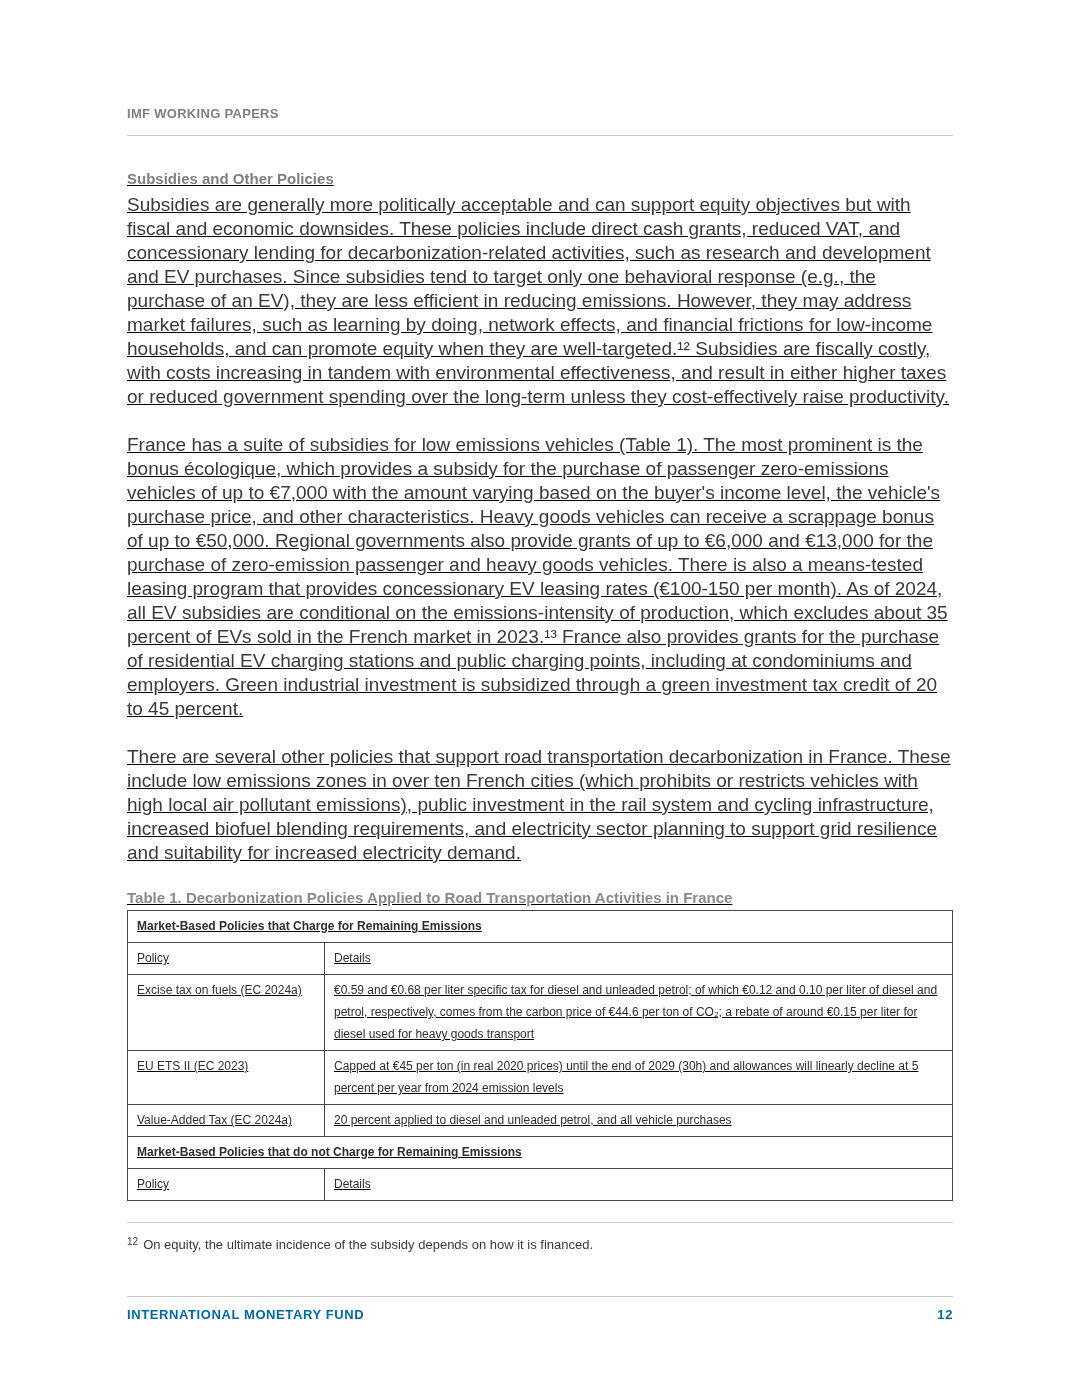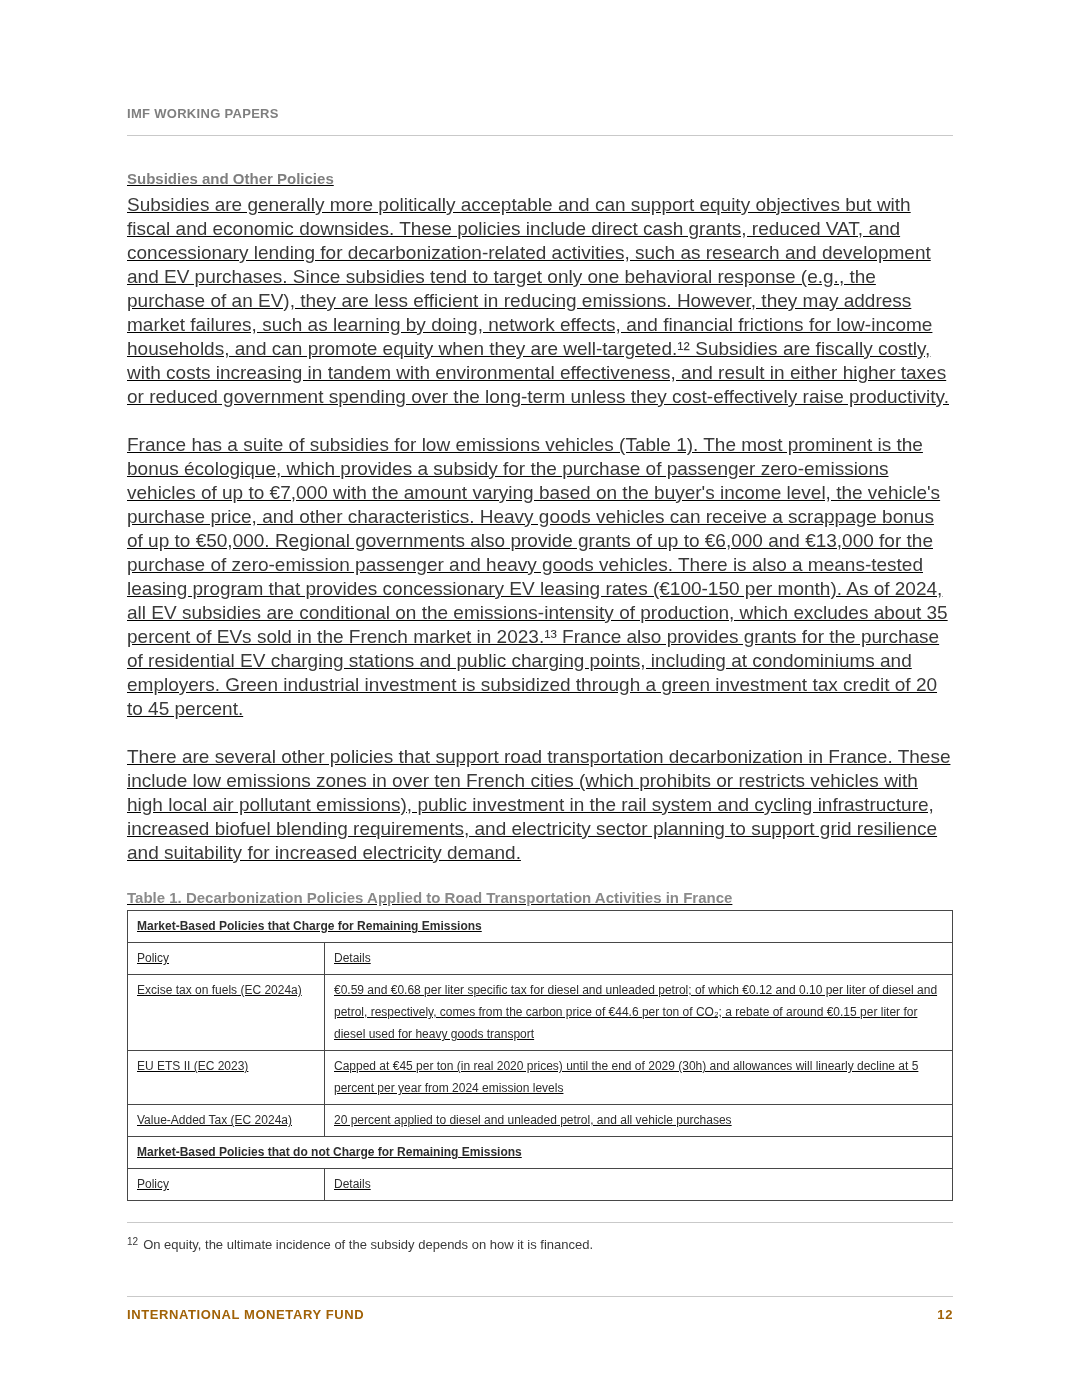--- a/index.html
+++ b/index.html
@@ -123,21 +123,21 @@
     left: 127px;
     right: 127px;
     top: 1296px;
   }
   .footer-rule { margin-bottom: 10px; }
   .footer-row {
     display: flex;
     justify-content: space-between;
     font-size: 13px;
     font-weight: bold;
-    color: #a16207;
+    color: #0369a1;
     letter-spacing: 0.6px;
   }
 </style>
 </head>
 <body>
 
 <div class="page">
   <div class="inner">
 
     <header class="doc-header">

